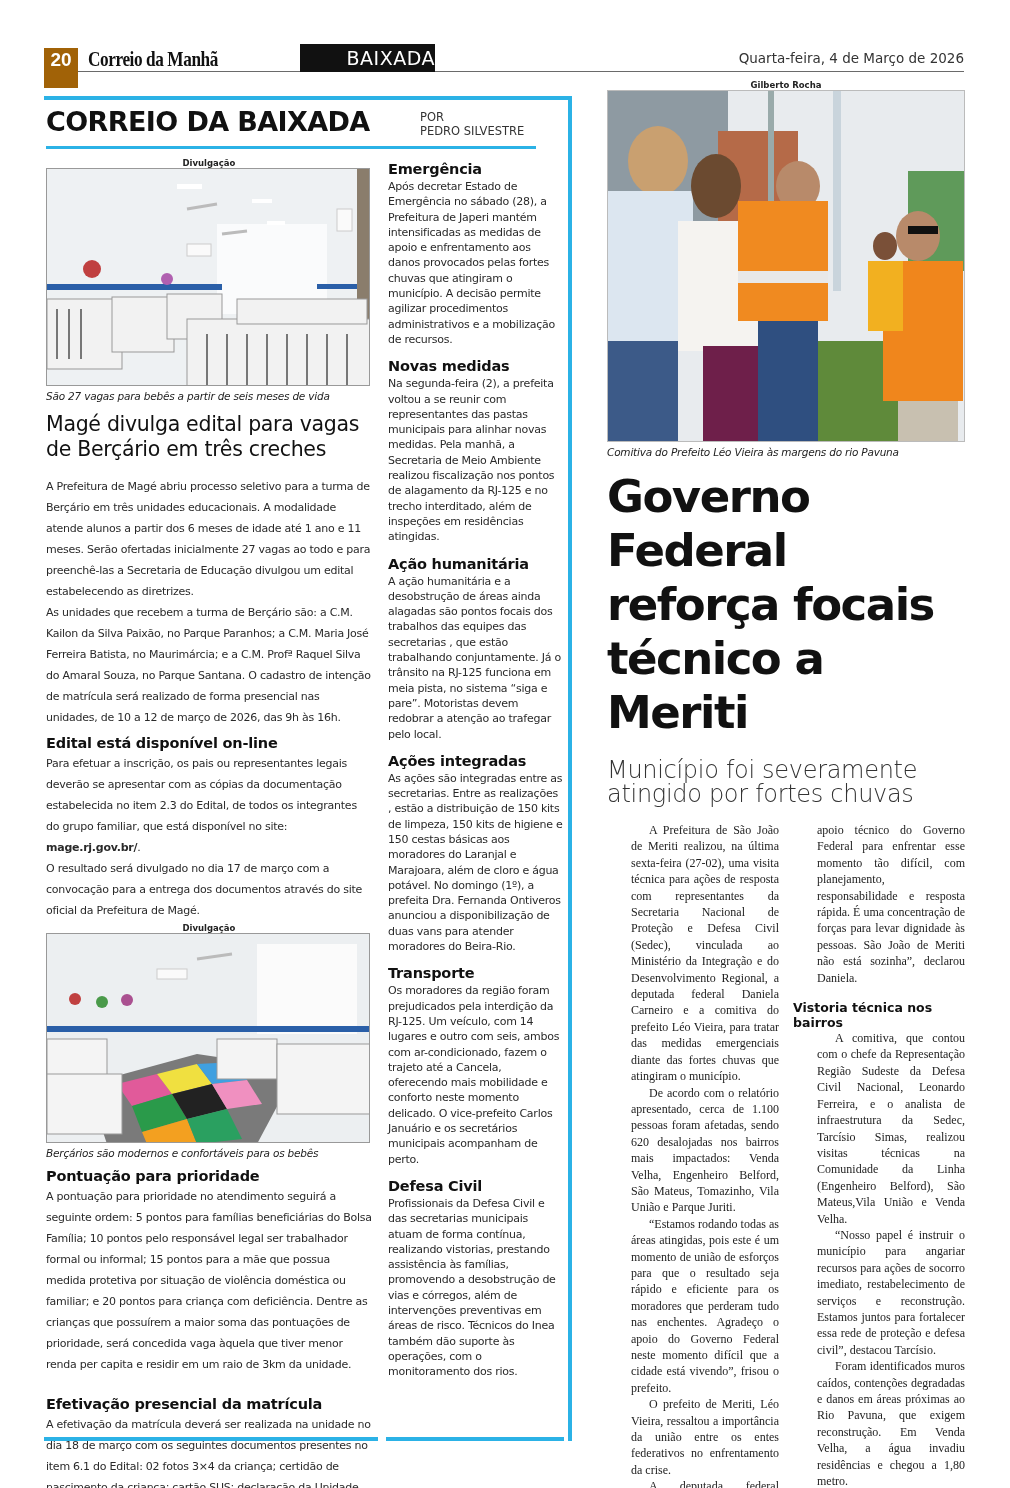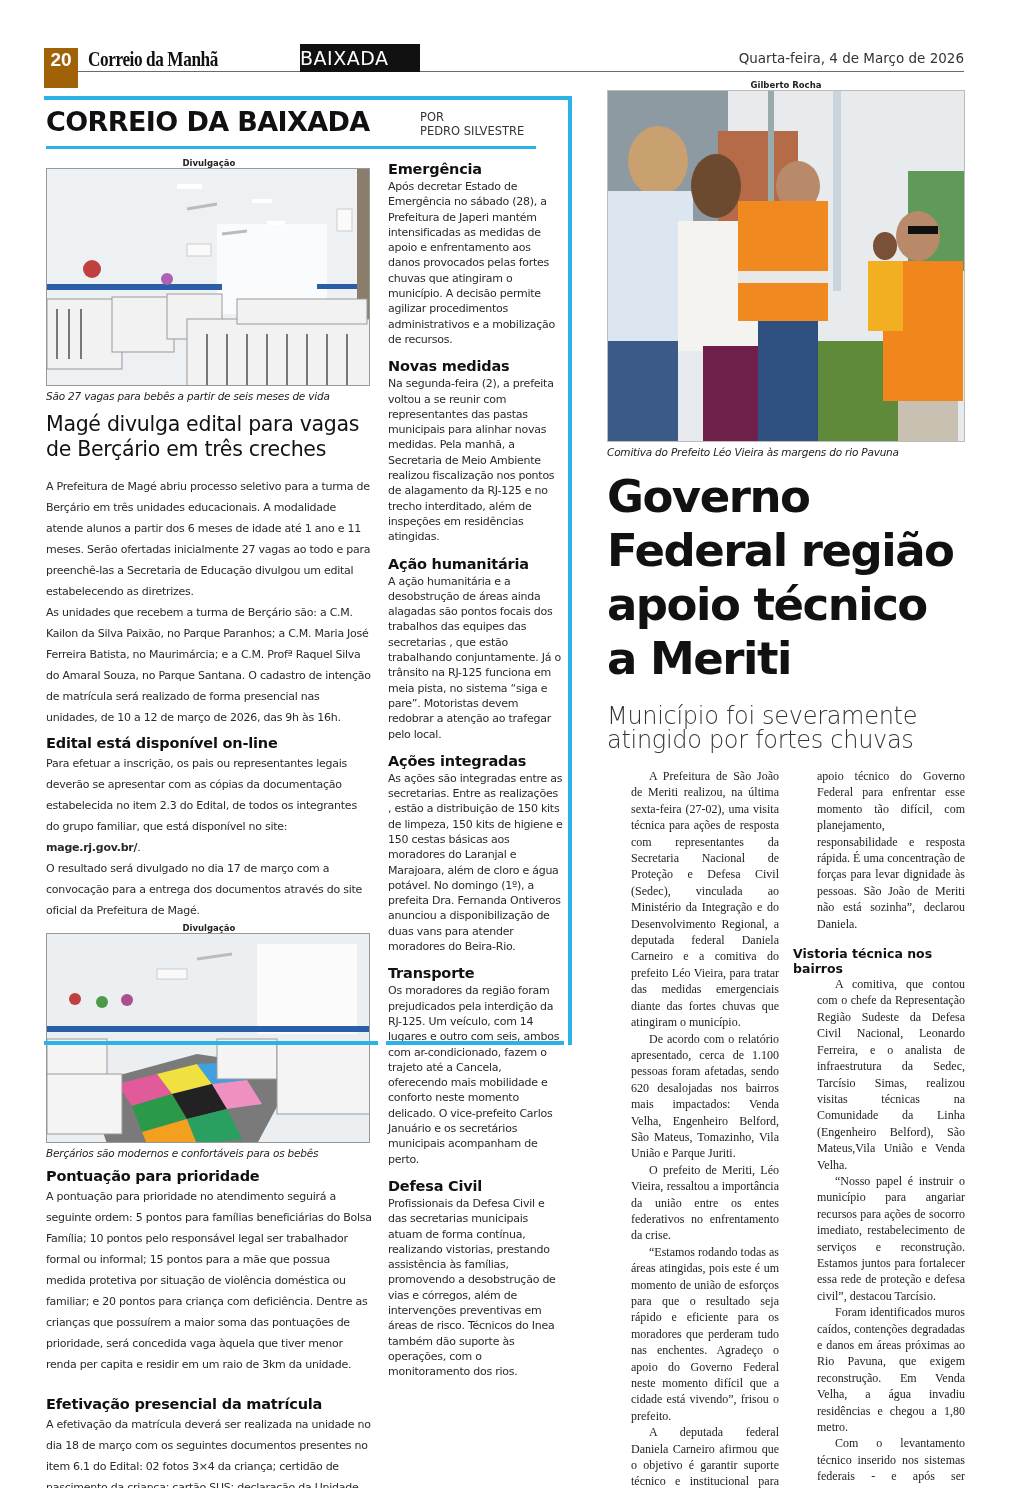--- a/index.html
+++ b/index.html
@@ -3,25 +3,25 @@
 <meta charset="utf-8">
 <style>
   * { box-sizing: border-box; margin: 0; padding: 0; }
   html, body { width: 1010px; height: 1488px; background: #ffffff; overflow: hidden; }
   body { position: relative; font-family: "DejaVu Sans", sans-serif; color: #1a1a1a; }
 
   
   .masthead { position: absolute; left: 44px; top: 44px; width: 920px; height: 28px; border-bottom: 1px solid #6a6a6a; }
   .page-num { position: absolute; left: 0; top: 4px; height: 40px; width: 34px; background: #a16207; color: #fff; font-family: "Liberation Sans", sans-serif; font-size: 19px; font-weight: bold; text-align: center; line-height: 24px; }
   .paper-name { position: absolute; left: 44px; top: 3px; font-family: "Liberation Serif", serif; font-size: 21px; font-weight: bold; letter-spacing: -0.5px; transform: scaleX(0.82); transform-origin: left; color: #111; }
-  .section-tag { position: absolute; left: 256px; top: 0; height: 28px; width: 120px; background: #111; color: #fff; font-family: "DejaVu Sans", sans-serif; font-size: 19px; text-align: left; line-height: 28px; letter-spacing: 0.5px; }
+  .section-tag { position: absolute; left: 256px; top: 0; height: 28px; width: 135px; background: #111; color: #fff; font-family: "DejaVu Sans", sans-serif; font-size: 19px; text-align: right; line-height: 28px; letter-spacing: 0.5px; }
   .issue-date { position: absolute; right: 0; top: 6px; font-family: "DejaVu Sans", sans-serif; font-size: 13.5px; color: #333; }
 
   
-  .col-box { position: absolute; left: 44px; top: 96px; width: 528px; height: 949px; border-top: 4px solid #2bb2e6; border-right: 4px solid #2bb2e6; }
+  .col-box { position: absolute; left: 44px; top: 96px; width: 528px; height: 1345px; border-top: 4px solid #2bb2e6; border-right: 4px solid #2bb2e6; }
   .col-box .bottom-rule { position: absolute; left: 0; bottom: 0; width: 334px; height: 4px; background: #2bb2e6; }
   .col-box .bottom-rule2 { position: absolute; left: 342px; bottom: 0; width: 178px; height: 4px; background: #2bb2e6; }
 
   .column-title { position: absolute; left: 2px; top: 6px; font-family: "DejaVu Sans", sans-serif; font-weight: bold; font-size: 27px; letter-spacing: -0.6px; color: #111; }
   .byline { position: absolute; left: 376px; top: 10px; font-family: "DejaVu Sans", sans-serif; font-size: 11.5px; line-height: 14px; color: #333; }
   .title-rule { position: absolute; left: 2px; top: 46px; width: 490px; height: 3px; background: #2bb2e6; }
 
   .credit { font-family: "DejaVu Sans", sans-serif; font-size: 8.5px; font-weight: bold; color: #222; text-align: center; }
   .caption { font-family: "DejaVu Sans", sans-serif; font-style: italic; font-size: 10.5px; color: #222; letter-spacing: -0.2px; }
 
@@ -211,29 +211,29 @@
       <rect x="275" y="170" width="80" height="140" fill="#f0861c"></rect>
       <rect x="290" y="310" width="60" height="42" fill="#c8c0b0"></rect>
       <rect x="300" y="135" width="30" height="8" fill="#111"></rect>
 
       <rect x="260" y="170" width="35" height="70" fill="#f2b020"></rect>
       <ellipse cx="277" cy="155" rx="12" ry="14" fill="#7a5038"></ellipse>
     </svg>
   </div>
   <div class="caption" style="margin-top:4px;font-size:10.5px;">Comitiva do Prefeito Léo Vieira às margens do rio Pavuna</div>
 
-  <h1 class="headline">Governo Federal região apoio técnico a Meriti</h1>
+  <h1 class="headline">Governo Federal reforça focais técnico a Meriti</h1>
   <div class="subhead">Município foi severamente atingido por fortes chuvas</div>
 
   <div class="serif-cols">
     <div class="serif-col">
       <p>A Prefeitura de São João de Meriti realizou, na última sexta-feira (27-02), uma visita técnica para ações de resposta com representantes da Secretaria Nacional de Proteção e Defesa Civil (Sedec), vinculada ao Ministério da Integração e do Desenvolvimento Regional, a deputada federal Daniela Carneiro e a comitiva do prefeito Léo Vieira, para tratar das medidas emergenciais diante das fortes chuvas que atingiram o município.</p>
       <p>De acordo com o relatório apresentado, cerca de 1.100 pessoas foram afetadas, sendo 620 desalojadas nos bairros mais impactados: Venda Velha, Engenheiro Belford, São Mateus, Tomazinho, Vila União e Parque Juriti.</p>
+      <p>“Estamos rodando todas as áreas atingidas, pois este é um momento de união de esforços para que o resultado seja rápido e eficiente para os moradores que perderam tudo nas enchentes. Agradeço o apoio do Governo Federal neste momento difícil que a cidade está vivendo”, frisou o prefeito.</p>
       <p>O prefeito de Meriti, Léo Vieira, ressaltou a importância da união entre os entes federativos no enfrentamento da crise.</p>
-      <p>“Estamos rodando todas as áreas atingidas, pois este é um momento de união de esforços para que o resultado seja rápido e eficiente para os moradores que perderam tudo nas enchentes. Agradeço o apoio do Governo Federal neste momento difícil que a cidade está vivendo”, frisou o prefeito.</p>
       <p>A deputada federal Daniela Carneiro afirmou que o objetivo é garantir suporte técnico e institucional para que a assistência chegue com agilidade.</p>
 
     </div>
     <div class="serif-col">
       <p class="no-indent">apoio técnico do Governo Federal para enfrentar esse momento tão difícil, com planejamento, responsabilidade e resposta rápida. É uma concentração de forças para levar dignidade às pessoas. São João de Meriti não está sozinha”, declarou Daniela.</p>
       <div class="serif-sub">Vistoria técnica nos bairros</div>
       <p>A comitiva, que contou com o chefe da Representação Região Sudeste da Defesa Civil Nacional, Leonardo Ferreira, e o analista de infraestrutura da Sedec, Tarcísio Simas, realizou visitas técnicas na Comunidade da Linha (Engenheiro Belford), São Mateus,Vila União e Venda Velha.</p>
       <p>“Nosso papel é instruir o município para angariar recursos para ações de socorro imediato, restabelecimento de serviços e reconstrução. Estamos juntos para fortalecer essa rede de proteção e defesa civil”, destacou Tarcísio.</p>
       <p>Foram identificados muros caídos, contenções degradadas e danos em áreas próximas ao Rio Pavuna, que exigem reconstrução. Em Venda Velha, a água invadiu residências e chegou a 1,80 metro.</p>
       <p>Com o levantamento técnico inserido nos sistemas federais - e após ser confirmado o reconhecimento federal -, o próximo passo é viabilizar a liberação de recursos para ações de assistência e reconstrução dos pontos críticos do município.</p>

